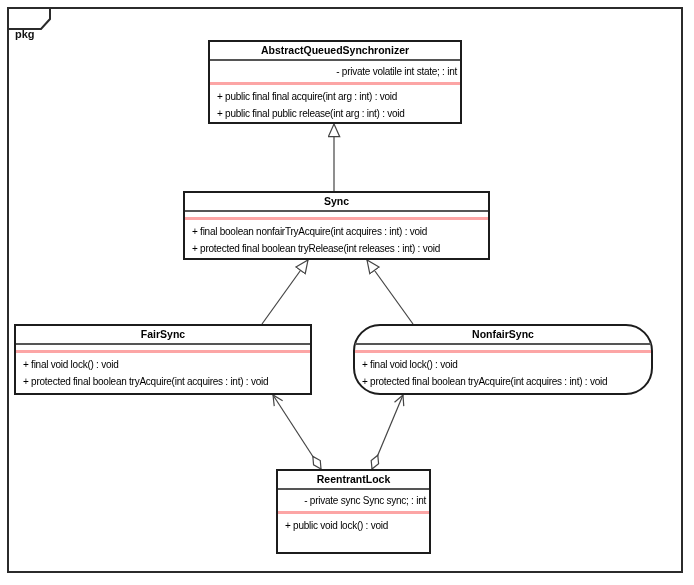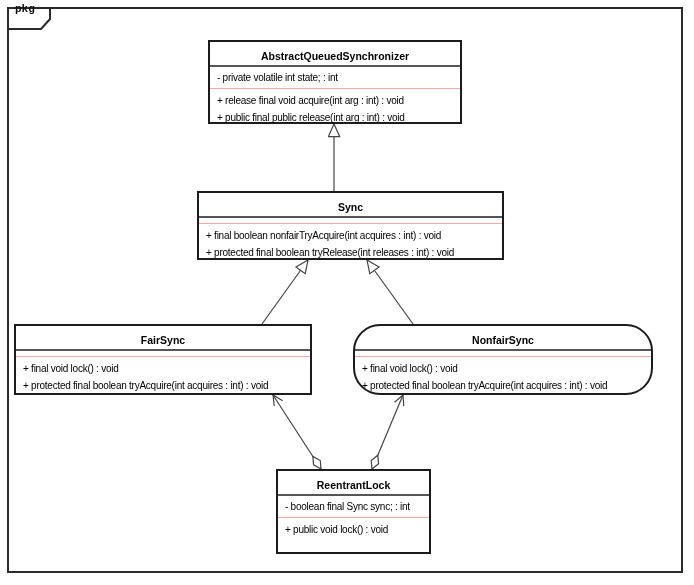--- a/index.html
+++ b/index.html
@@ -19,49 +19,49 @@
     box-sizing: border-box;
     background: transparent;
   }
   .overlay {
     position: absolute;
     left: 0; top: 0;
     width: 694px; height: 585px;
   }
   .tab-label {
     position: absolute;
-    left: 15px; top: 3px;
+    left: 15px; top: 28px;
     font-size: 11px;
     font-weight: bold;
     color: #111;
-    font-family: Liberation Mono, monospace;
   }
   .class-box {
     position: absolute;
     background: #ffffff;
     border: 2px solid #1c1c1c;
     box-sizing: border-box;
     display: flex;
     flex-direction: column;
   }
   .c-title {
     flex: 0 0 auto;
     text-align: center;
     font-weight: bold;
     font-size: 10.5px;
     color: #000;
-    padding: 8px 2px 3px;
+    padding: 2px 2px 3px;
     border-bottom: 2px solid #555;
     white-space: nowrap;
     overflow: hidden;
   }
   .c-attrs {
     flex: 0 0 auto;
-    border-bottom: 1px solid #fca5a5;
+    border-bottom: 3px solid #fca5a5;
     padding: 2px 0 2px;
+    text-align: right;
   }
   .c-attrs.empty {
     height: 5px;
     padding: 0;
   }
   .c-methods {
     flex: 1 1 auto;
     padding: 3px 0 2px;
   }
   .member {
@@ -118,26 +118,26 @@
   </svg>
 
   <div class="tab-label">pkg</div>
 
   <div class="class-box" style="left:208px; top:40px; width:254px; height:84px;">
     <div class="c-title">AbstractQueuedSynchronizer</div>
     <div class="c-attrs">
       <div class="member">- private volatile int state; : int</div>
     </div>
     <div class="c-methods">
-      <div class="member">+ release final void acquire(int arg : int) : void</div>
+      <div class="member">+ public final final acquire(int arg : int) : void</div>
       <div class="member">+ public final public release(int arg : int) : void</div>
     </div>
   </div>
 
-  <div class="class-box" style="left:197px; top:191px; width:307px; height:69px;">
+  <div class="class-box" style="left:183px; top:191px; width:307px; height:69px;">
     <div class="c-title">Sync</div>
     <div class="c-attrs empty"></div>
     <div class="c-methods">
       <div class="member">+ final boolean nonfairTryAcquire(int acquires : int) : void</div>
       <div class="member">+ protected final boolean tryRelease(int releases : int) : void</div>
     </div>
   </div>
 
   <div class="class-box" style="left:14px; top:324px; width:298px; height:71px;">
     <div class="c-title">FairSync</div>
@@ -153,20 +153,20 @@
     <div class="c-attrs empty"></div>
     <div class="c-methods">
       <div class="member">+ final void lock() : void</div>
       <div class="member">+ protected final boolean tryAcquire(int acquires : int) : void</div>
     </div>
   </div>
 
   <div class="class-box" style="left:276px; top:469px; width:155px; height:85px;">
     <div class="c-title">ReentrantLock</div>
     <div class="c-attrs">
-      <div class="member">- boolean final Sync sync; : int</div>
+      <div class="member">- private sync Sync sync; : int</div>
     </div>
     <div class="c-methods">
       <div class="member">+ public void lock() : void</div>
     </div>
   </div>
 
 </div>
 
 </body></html>

